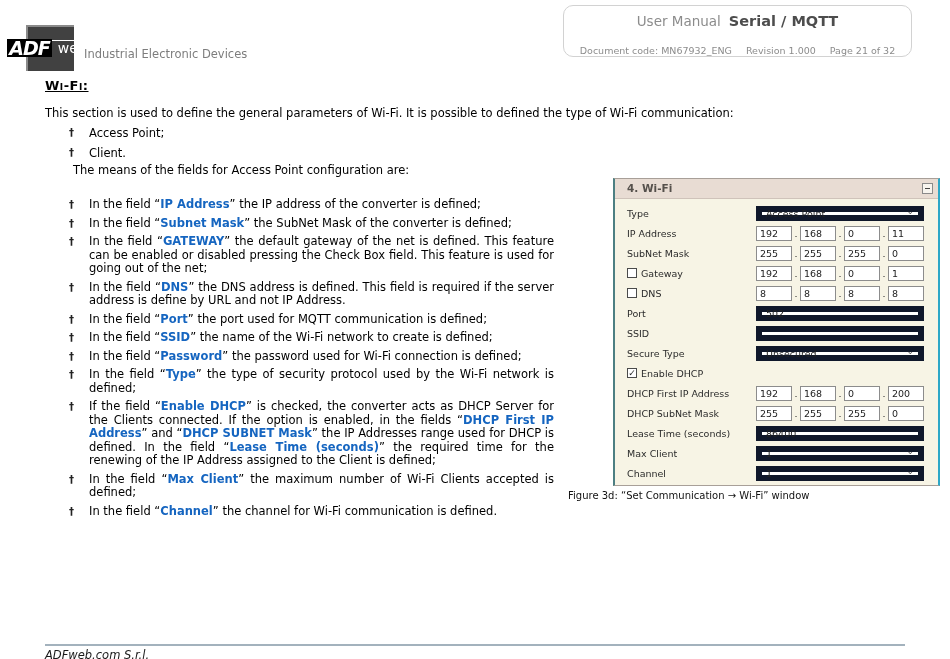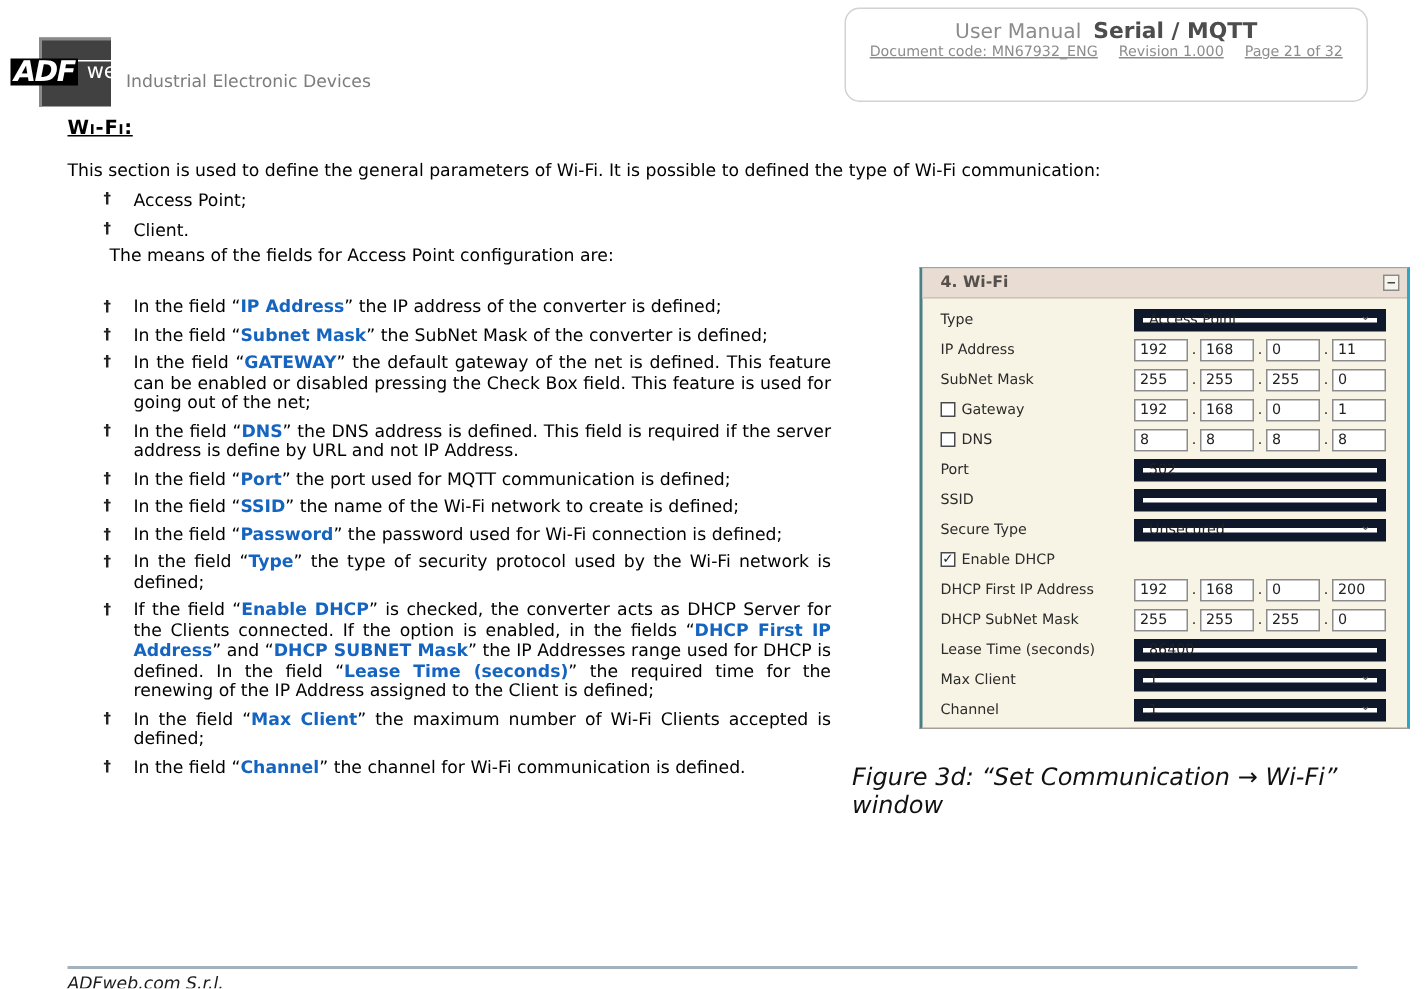--- a/index.html
+++ b/index.html
@@ -9,25 +9,25 @@
   
   .logo{position:absolute;left:26px;top:25px;width:48px;height:46px;background:#414141;
         display:flex;flex-direction:row;align-items:center;justify-content:center;
         box-shadow:2px 2px 0 #8a8a8a inset;}
   .logo-adf{font-weight:bold;font-size:19px;color:#fff;line-height:18px;letter-spacing:-1px;
             background:#000;padding:0 2px;font-style:italic;}
   .logo-web{font-size:14px;color:#fff;line-height:15px;border-top:1px solid #fff;padding:0 6px;}
   .tagline{position:absolute;left:84px;top:47px;font-size:11.5px;color:#7d7d7d;}
 
   
-  .docbox{position:absolute;left:563px;top:5px;width:349px;height:63px;border:1px solid #d2d2d2;
+  .docbox{position:absolute;left:563px;top:5px;width:349px;height:52px;border:1px solid #d2d2d2;
           border-radius:10px;box-sizing:border-box;text-align:center;}
   .docbox-l1{margin-top:7px;font-size:13.5px;color:#8c8c8c;}
   .docbox-l1 .prod{font-size:14.5px;font-weight:bold;color:#4d4d4d;margin-left:8px;}
-  .docbox-l2{margin-top:0;font-size:9.5px;color:#8c8c8c;text-decoration:underline;}
+  .docbox-l2{margin-top:16px;font-size:9.5px;color:#8c8c8c;}
   .docbox-l2 span{margin:0 7px;}
 
   
   .sec-title{position:absolute;left:45px;top:78px;font-size:13px;font-weight:bold;
              text-decoration:underline;font-variant:small-caps;letter-spacing:.5px;color:#000;}
   .para{position:absolute;font-size:11.5px;line-height:14px;color:#000;}
   .intro{left:45px;top:106px;width:740px;}
   .means{left:45px;top:163px;width:600px;margin-left:28px;}
 
   .typelist{position:absolute;left:68px;top:126px;width:300px;}
@@ -56,21 +56,21 @@
   .fctrl{flex:none;width:168px;}
   .sel,.txt{height:15px;box-sizing:border-box;border:6px solid #0f172a;background:#fff;
             font-size:9.5px;color:#222;display:flex;align-items:center;padding:0 4px;}
   .sel{justify-content:space-between;}
   .chev{font-size:9px;color:#555;line-height:6px;margin-top:-4px;}
   .ipg{display:flex;align-items:center;}
   .ipbox{width:36px;height:15px;box-sizing:border-box;border:1px solid #8c8c8c;background:#fff;
          font-size:9.5px;color:#222;padding:0 3px;display:flex;align-items:center;}
   .dot{width:8px;text-align:center;font-size:9.5px;color:#222;}
 
-  .caption{position:absolute;left:568px;top:508px;font-size:16px;font-style:italic;color:#111;}
+  .caption{position:absolute;left:568px;top:490px;font-size:10px;color:#111;}
 
   .footer-rule{position:absolute;left:45px;top:644px;width:860px;border-top:2px solid #a3b2bd;}
   .footer-text{position:absolute;left:45px;top:648px;font-size:11.5px;font-style:italic;color:#1a1a1a;}
 </style>
 </head>
 <body>
 
 <div class="page">
 
   <div class="logo">

